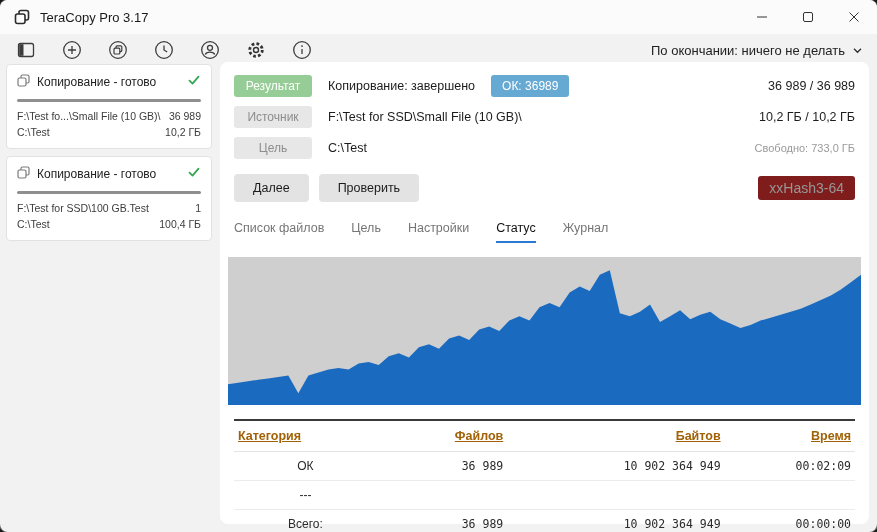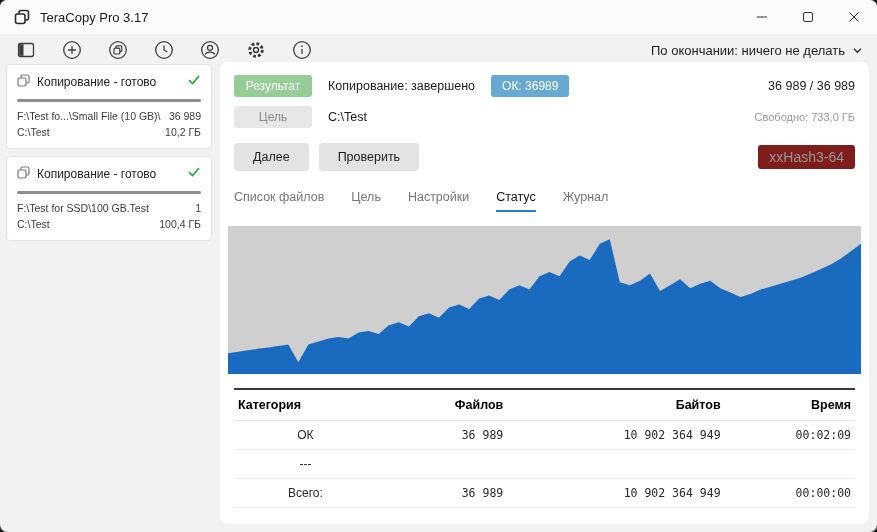--- a/index.html
+++ b/index.html
@@ -45,21 +45,21 @@
   .hash-chip { background:#7f1d1d; color:#979797; font-size:14px; padding:4px 11px; border-radius:3px; }
 
   .tabs { display:flex; gap:27px; margin-top:19px; }
   .tab { font-size:12.5px; color:#767676; padding-bottom:6px; border-bottom:2px solid transparent; }
   .tab.active { color:#111; border-bottom-color:#2a7ad4; }
 
   .chart-wrap { margin:14px -6px 0; height:148px; background:#cfcfcf; }
   .chart-wrap svg { display:block; width:100%; height:100%; }
 
   .stats { width:100%; border-collapse:collapse; margin-top:14px; }
-  .stats th { font-size:12.5px; font-weight:bold; color:#000000; text-align:right; padding:8px 4px; border-top:2px solid #3a3a3a; border-bottom:1px solid #e4e4e4; }
+  .stats th { font-size:12.5px; font-weight:bold; color:#a16207; text-align:right; padding:8px 4px; border-top:2px solid #3a3a3a; border-bottom:1px solid #e4e4e4;text-decoration:underline; }
   .stats th:first-child { text-align:left; }
   .stats td { font-size:12px; color:#2a2a2a; text-align:right; padding:7px 4px; border-bottom:1px solid #ececec; }
   .stats td:first-child { text-align:center; font-family:"Liberation Sans", sans-serif; }
   .stats td.num { font-family:"DejaVu Sans Mono", monospace; font-size:11.5px; }
 </style>
 </head>
 <body>
 
 <div class="window">
 
@@ -204,20 +204,26 @@
   <div class="main">
 
     <div class="info-row">
       <span class="chip chip-green">Результат</span>
       <span class="row-text">Копирование: завершено</span>
       <span class="badge-blue">ОК: 36989</span>
       <span class="spacer"></span>
       <span class="right-val">36 989 / 36 989</span>
     </div>
 
+    <div class="info-row">
+      <span class="chip chip-gray">Источник</span>
+      <span class="row-text">F:\Test for SSD\Small File (10 GB)\</span>
+      <span class="spacer"></span>
+      <span class="right-val">10,2 ГБ / 10,2 ГБ</span>
+    </div>
 
     <div class="info-row">
       <span class="chip chip-gray">Цель</span>
       <span class="row-text">C:\Test</span>
       <span class="spacer"></span>
       <span class="right-val muted">Свободно: 733,0 ГБ</span>
     </div>
 
     <div class="btn-row">
       <button class="btn">Далее</button>

